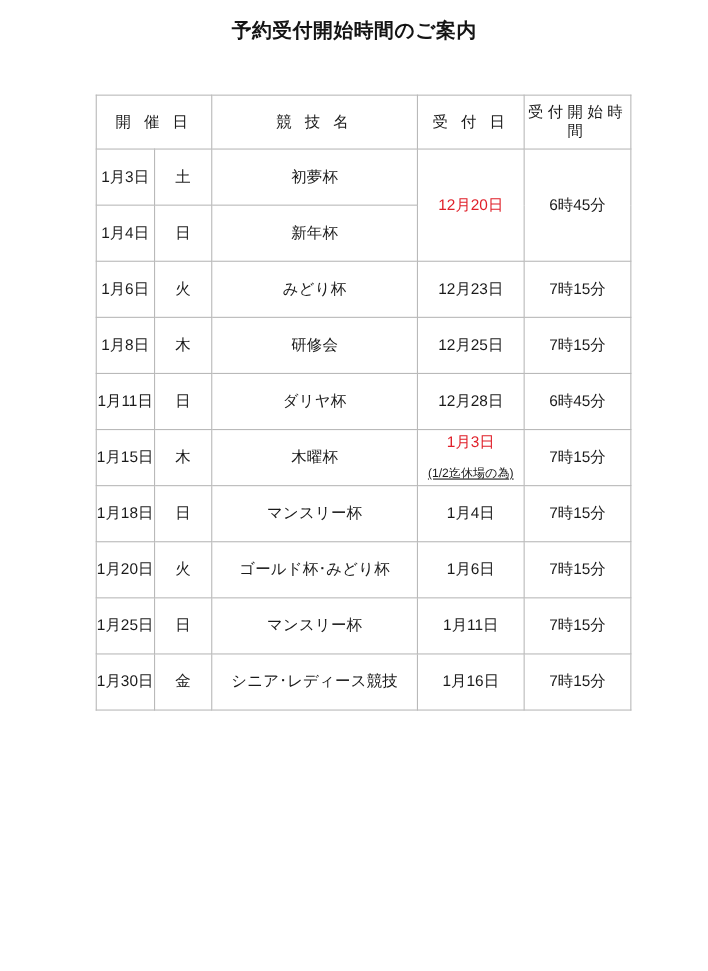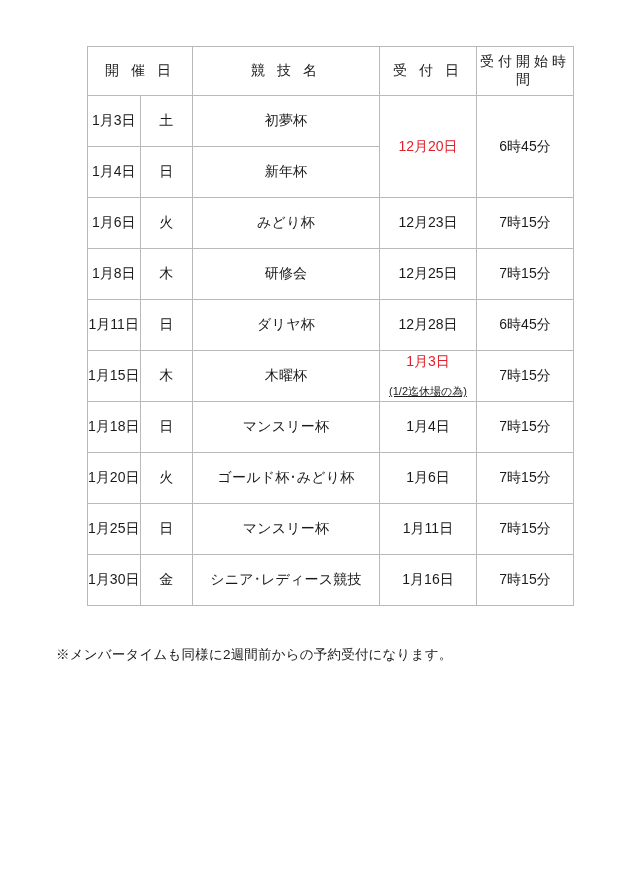--- a/index.html
+++ b/index.html
@@ -108,20 +108,21 @@
   .footnotes p {
     margin: 0 0 22px 0;
     letter-spacing: 0.2px;
   }
 </style>
 </head>
 <body>
 
 <div class="page">
 
+  <div class="subtitle">予約受付開始時間のご案内</div>
 
   <div class="table-wrap">
     <table class="schedule">
       <thead>
         <tr>
           <th class="c-date" colspan="2">開 催 日</th>
           <th class="c-event">競 技 名</th>
           <th class="c-recv hdr-recv">受 付 日</th>
           <th class="c-time hdr-time">受付開始時間</th>
         </tr>
@@ -193,16 +194,15 @@
             <td class="dow-cell">金</td>
             <td class="event-cell">シニア･レディース競技</td>
             <td class="recv-cell"><span>1月16日</span></td>
             <td class="time-cell">7時15分</td>
           </tr>
         </tbody>
     </table>
   </div>
 
   <div class="footnotes">
-    <p>※メンバータイムも同様に2週間前からの予約受付になります。</p>
   </div>
 
 </div>
 
 </body></html>

